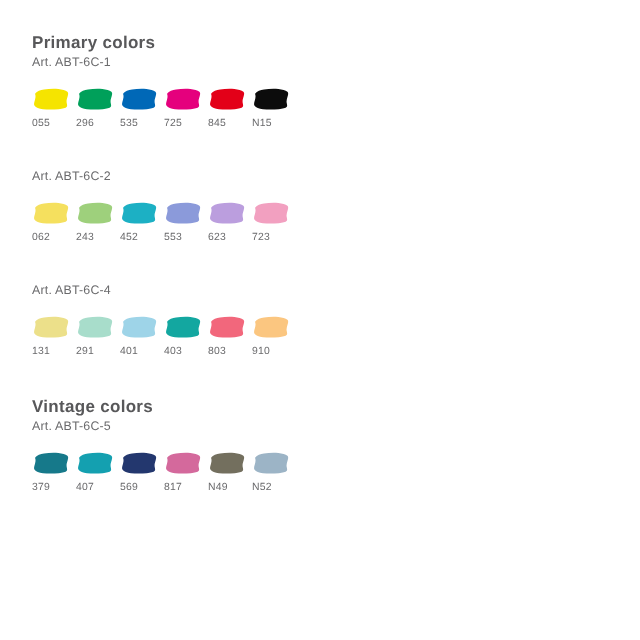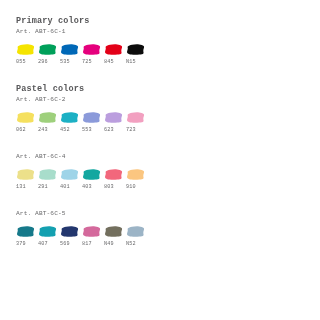--- a/index.html
+++ b/index.html
@@ -12,21 +12,20 @@
     background: #ffffff;
     font-family: "Liberation Sans", sans-serif;
     overflow: hidden;
   }
   .sheet {
     width: 320px;
     height: 320px;
     position: relative;
     box-sizing: border-box;
     padding: 16px 0 0 16px;
-    font-family: Liberation Mono, monospace;
   }
   .set-block {
     margin-bottom: 18px;
   }
   .set-title {
     font-size: 8.5px;
     font-weight: bold;
     color: #58585a;
     letter-spacing: 0.15px;
     line-height: 11px;
@@ -156,21 +155,20 @@
                  C33.8,22.3 30.6,22.8 26.8,23.2 C21.6,23.7 15.8,23.8 11.0,23.2
                  C7.0,22.7 3.8,21.6 2.6,19.8 C1.6,18.3 2.2,16.4 2.8,14.4
                  C3.4,12.4 3.9,10.3 3.2,8.6 Z" fill="#0c0c0c"></path>
       </svg>
     </div>
     <div class="swatch-code">N15</div>
   </div>
       </div>
   </div>
     <div class="set-block">
-    <div class="set-title">Pastel colors</div>
     <div class="set-art">Art. ABT-6C-2</div>
     <div class="swatch-row">
         <div class="swatch-cell">
     <div class="swatch-mark">
       <svg viewBox="0 0 38 26" preserveAspectRatio="none" aria-hidden="true">
         <path d="M3.2,7.4 C5.0,5.2 8.4,4.3 12.0,3.6 C16.2,2.8 21.0,2.3 26.4,2.9
                  C30.2,3.3 33.6,4.2 35.4,5.8 C36.6,6.9 36.2,8.6 35.6,10.4
                  C35.0,12.3 34.4,14.2 34.6,16.2 C34.8,18.0 35.6,19.6 34.8,20.8
                  C33.8,22.3 30.6,22.8 26.8,23.2 C21.6,23.7 15.8,23.8 11.0,23.2
                  C7.0,22.7 3.8,21.6 2.6,19.8 C1.6,18.3 2.2,16.4 2.8,14.4
@@ -323,20 +321,21 @@
                  C33.8,22.3 30.6,22.8 26.8,23.2 C21.6,23.7 15.8,23.8 11.0,23.2
                  C7.0,22.7 3.8,21.6 2.6,19.8 C1.6,18.3 2.2,16.4 2.8,14.4
                  C3.4,12.4 3.9,10.3 3.2,8.6 Z" fill="#fbc680"></path>
       </svg>
     </div>
     <div class="swatch-code">910</div>
   </div>
       </div>
   </div>
     <div class="set-block">
+    <div class="set-title">Vintage colors</div>
     <div class="set-art">Art. ABT-6C-5</div>
     <div class="swatch-row">
         <div class="swatch-cell">
     <div class="swatch-mark">
       <svg viewBox="0 0 38 26" preserveAspectRatio="none" aria-hidden="true">
         <path d="M3.2,7.4 C5.0,5.2 8.4,4.3 12.0,3.6 C16.2,2.8 21.0,2.3 26.4,2.9
                  C30.2,3.3 33.6,4.2 35.4,5.8 C36.6,6.9 36.2,8.6 35.6,10.4
                  C35.0,12.3 34.4,14.2 34.6,16.2 C34.8,18.0 35.6,19.6 34.8,20.8
                  C33.8,22.3 30.6,22.8 26.8,23.2 C21.6,23.7 15.8,23.8 11.0,23.2
                  C7.0,22.7 3.8,21.6 2.6,19.8 C1.6,18.3 2.2,16.4 2.8,14.4

